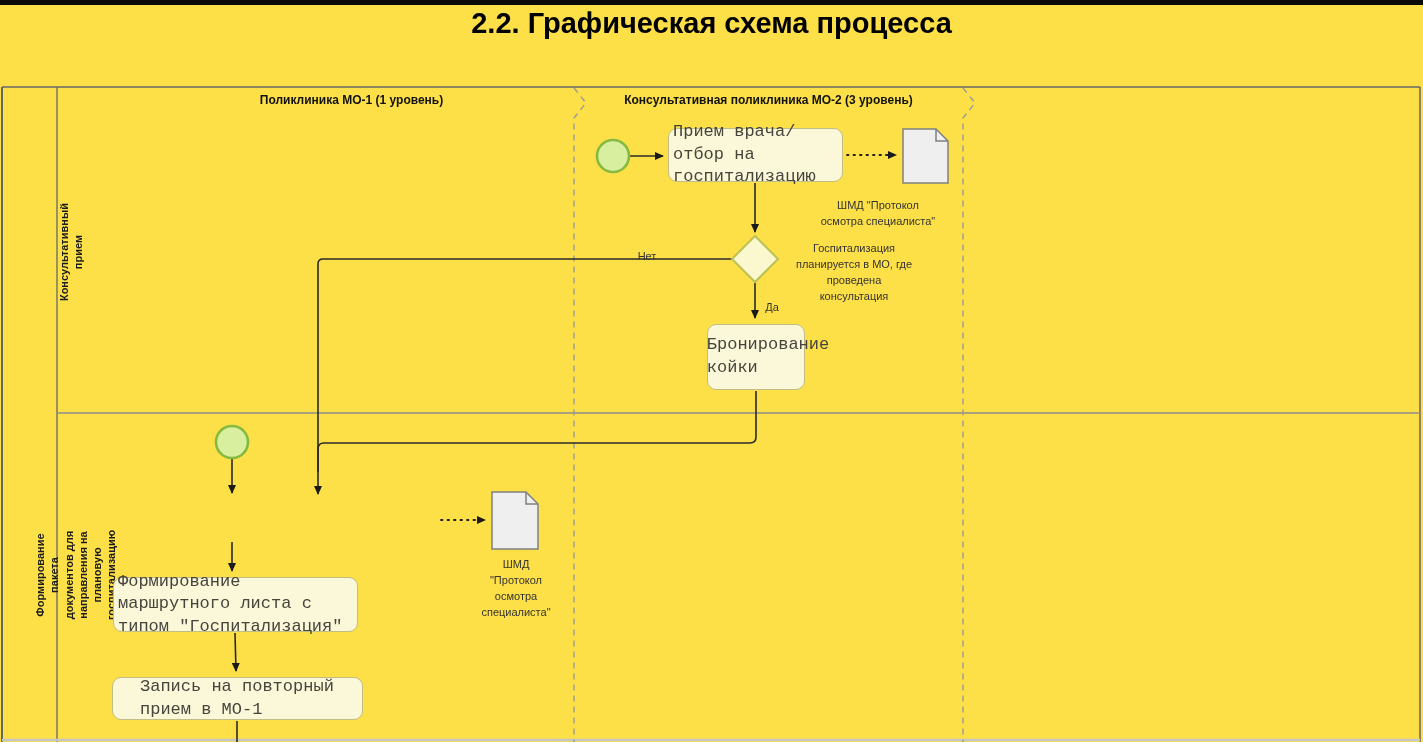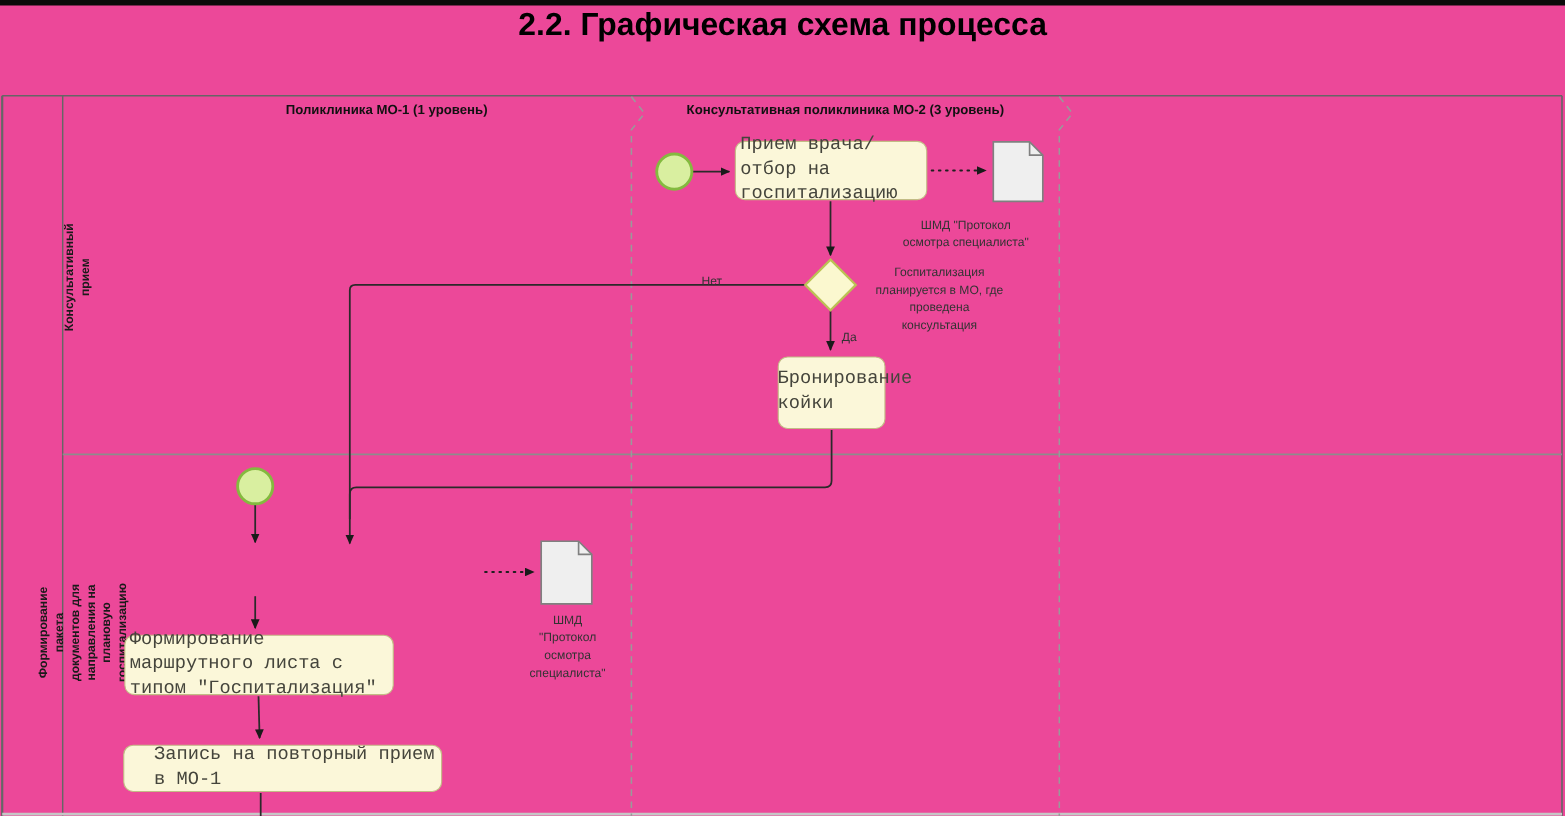--- a/index.html
+++ b/index.html
@@ -1,17 +1,17 @@
 <!DOCTYPE html>
 <html style="--task-fill: #FBF7D9; --task-border: #C2BC85; --gateway-fill: #FBF8CF; --gateway-border: #BCC155; --event-fill: #D9EFA0; --event-border: #84BA3F; --doc-fill: #EFEFEF; --doc-border: #808080; --line-color: #2A2A2A; --lane-line: #8C8C8C;"><head>
 <meta charset="utf-8">
 <style>
   html,body{margin:0;padding:0;background:#ffffff;}
   .page{
-    position:relative;width:1423px;height:742px;overflow:hidden;background:#ec4899;
+    position:relative;width:1423px;height:742px;overflow:hidden;background:#fde047;
     font-family:"Liberation Sans",sans-serif;color:#222;
   }
   .topbar{position:absolute;left:0;top:0;width:1423px;height:5px;background:#0b0b0b;}
   .title{
     position:absolute;left:0;top:7px;width:1423px;margin:0;
     text-align:center;font-size:29px;font-weight:bold;color:#000;
     font-family:"Liberation Sans",sans-serif;letter-spacing:0px;
   }
   .svg-layer{position:absolute;left:0;top:0;width:1423px;height:742px;pointer-events:none;}
   .col-header{
@@ -106,21 +106,21 @@
     <span>Формирование пакета документов для
 направления на плановую госпитализацию</span>
   </div>
 
   <div class="node-task" style="left:668px;top:128px;width:175px;height:54px;">Прием врача/отбор на
 госпитализацию</div>
   <div class="node-task" style="left:707px;top:324px;width:98px;height:66px;padding-left:28px;">Бронирование
 койки</div>
   <div class="node-task" style="left:113px;top:577px;width:245px;height:55px;">Формирование маршрутного листа с
 типом "Госпитализация"</div>
-  <div class="node-task" style="left:112px;top:677px;width:290px;height:43px;padding-left:27px;">Запись на повторный прием в МО-1</div>
+  <div class="node-task" style="left:112px;top:677px;width:251px;height:43px;padding-left:27px;">Запись на повторный прием в МО-1</div>
 
   <div class="annot" style="left:818px;top:198px;width:120px;">ШМД "Протокол
 осмотра специалиста"</div>
   <div class="annot" style="left:477px;top:557px;width:78px;">ШМД
 "Протокол
 осмотра
 специалиста"</div>
   <div class="annot" style="left:787px;top:241px;width:134px;">Госпитализация
 планируется в МО, где
 проведена

